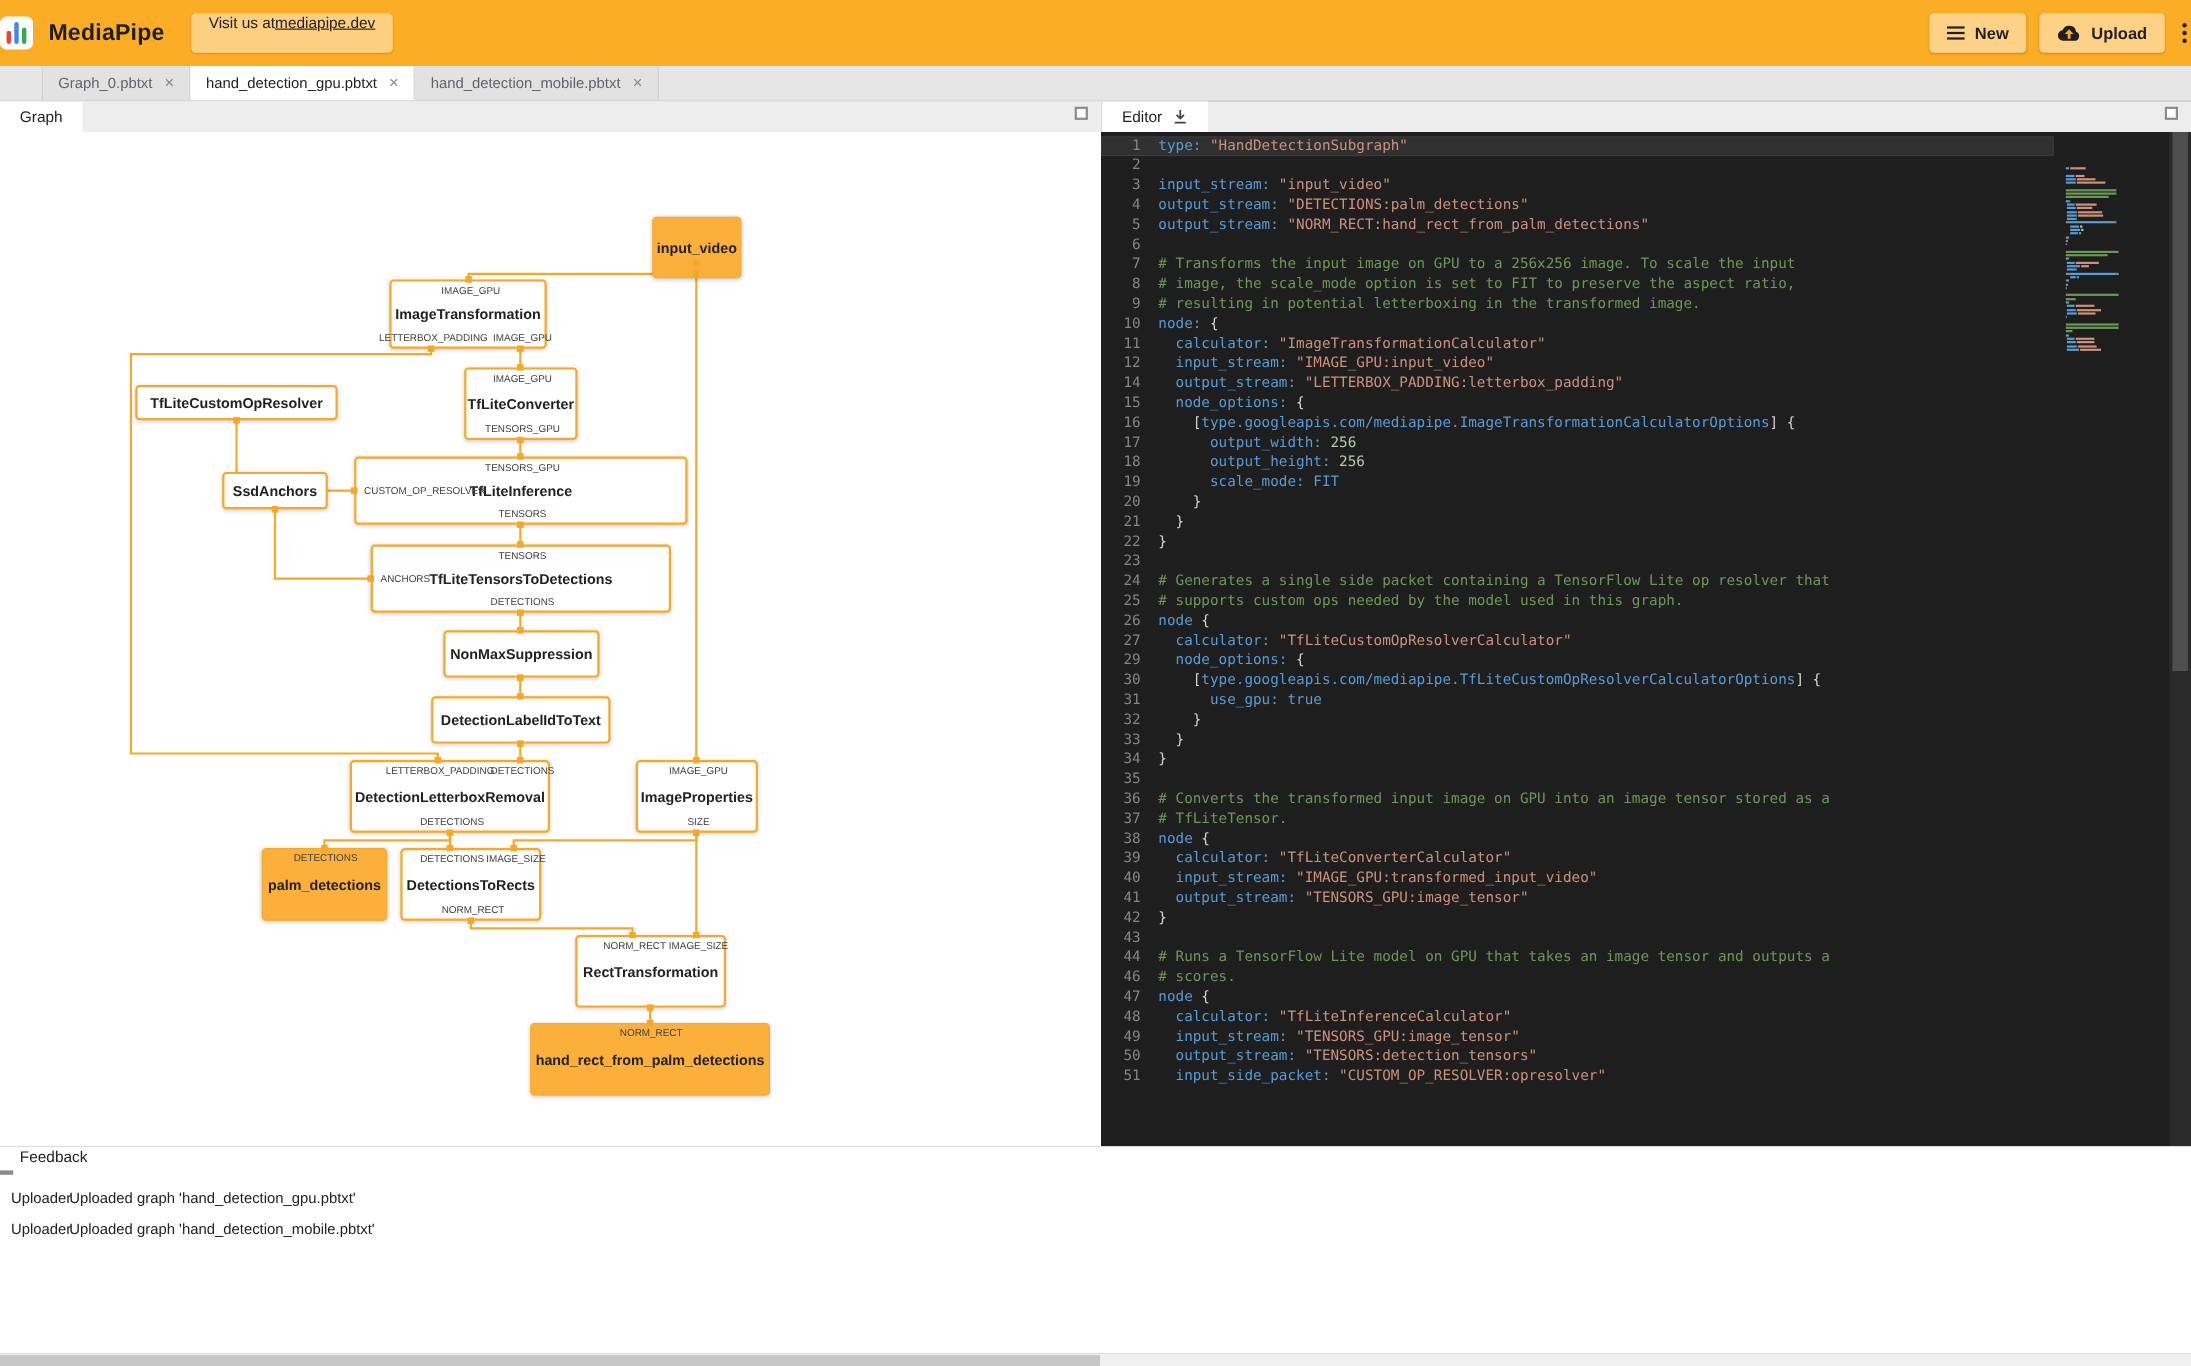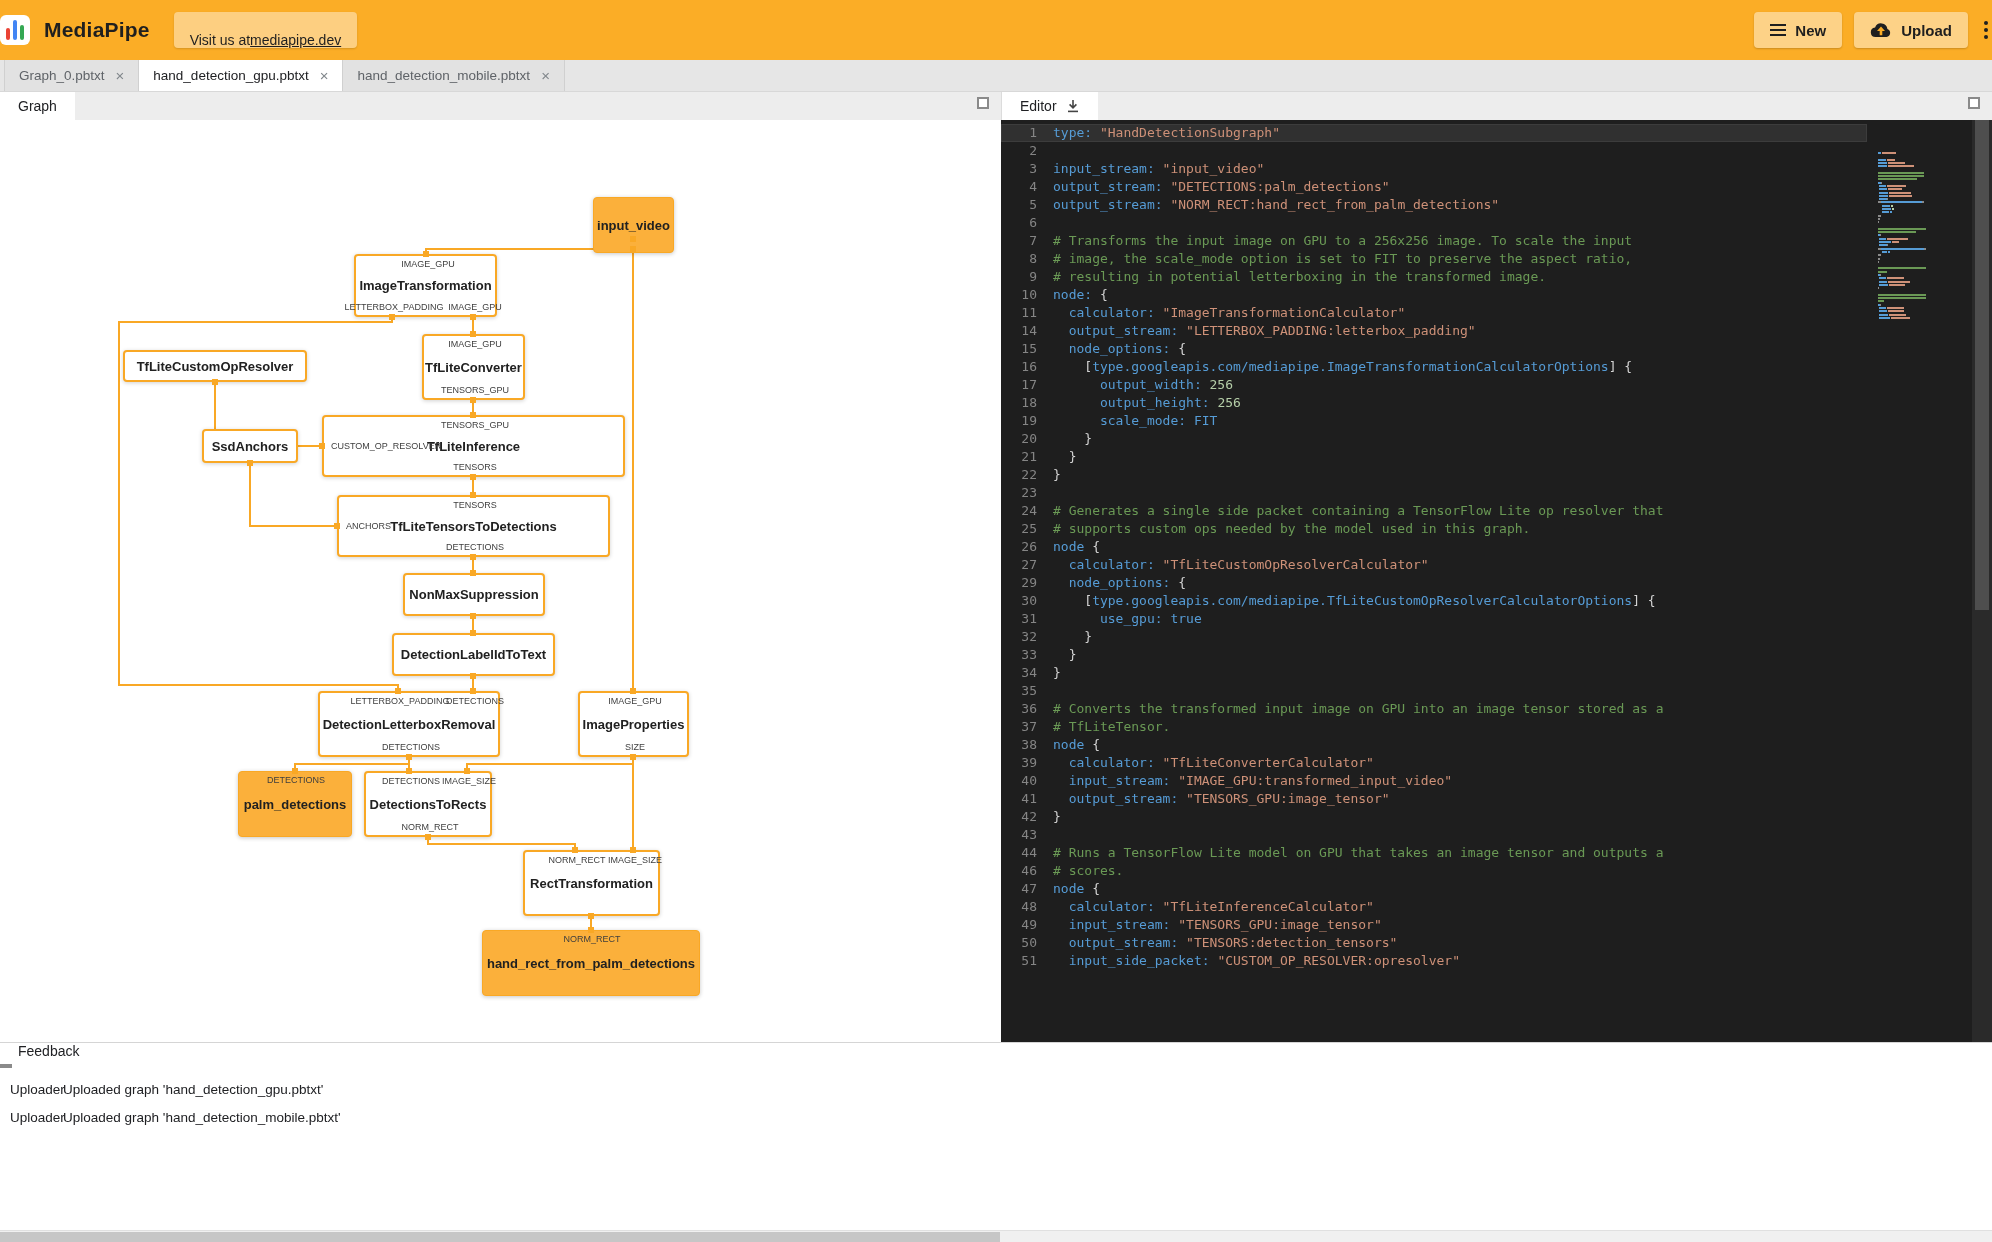--- a/index.html
+++ b/index.html
@@ -7,36 +7,36 @@
 
   
   .topbar { position:absolute; left:0; top:0; width:1992px; height:60px; background:var(--amber,#FBAD26);
             display:flex; align-items:center; padding:0 0; gap:14px; z-index:20; }
   .logo-tile { width:30px; height:30px; background:#fff; border-radius:6px; display:flex; align-items:flex-end; justify-content:center; gap:3px; padding:5px 5px; }
   .logo-tile .bar { width:4px; border-radius:2px; display:block; }
   .bar.b1 { height:12px; background:#EA4335; }
   .bar.b2 { height:20px; background:#4285F4; }
   .bar.b3 { height:15px; background:#34A853; }
   .app-title { font-size:21px; font-weight:700; color:#1F1F1F; letter-spacing:.2px; }
-  .visit-chip { margin-left:10px; background:rgba(255,255,255,.42); border-radius:4px; height:36px; display:flex; align-items:flex-end;
+  .visit-chip { margin-left:10px; background:rgba(255,255,255,.42); border-radius:4px; height:36px; display:flex; align-items:flex-start;
                 padding:0 16px; font-size:14px; color:#1F1F1F; box-shadow:0 1px 2px rgba(0,0,0,.15); cursor:pointer; }
   .visit-chip a { color:#1F1F1F; text-decoration:underline; }
   .topbar-actions { margin-left:auto; display:flex; align-items:center; gap:12px; }
   .amber-btn { display:flex; align-items:center; gap:9px; background:rgba(255,255,255,.45); border:none; border-radius:4px;
                height:36px; padding:0 16px; font-family:inherit; font-size:15px; font-weight:600; color:#1F1F1F;
                box-shadow:0 1px 2px rgba(0,0,0,.2); cursor:pointer; }
   .hamburger { width:16px; height:2px; background:#1F1F1F; position:relative; display:inline-block; }
   .hamburger::before,.hamburger::after { content:''; position:absolute; left:0; width:16px; height:2px; background:#1F1F1F; }
   .hamburger::before { top:-5px; } .hamburger::after { top:5px; }
   .kebab { display:flex; flex-direction:column; gap:3px; padding:6px 4px; cursor:pointer; }
   .kebab i { width:4px; height:4px; border-radius:50%; background:#1F1F1F; display:block; }
 
   
   .tabbar { position:absolute; top:60px; left:0; width:1992px; height:32px; background:#E6E6E6; display:flex; align-items:stretch;
-            border-bottom:1px solid #D8D8D8; z-index:15; }
+            border-bottom:1px solid #D8D8D8; z-index:15;padding-left:34px; }
   .file-tab { display:flex; align-items:center; gap:11px; padding:0 14px; font-size:13.5px; color:#5F6368;
               border-right:1px solid #D0D0D0; cursor:pointer; background:#E2E2E2; }
   .file-tab:first-child { border-left:1px solid #D0D0D0; margin-left:4px; }
   .file-tab.active { background:#FFFFFF; color:#202124; }
   .tab-close { font-size:15px; color:#80868B; line-height:1; }
 
   
   .panel-header { position:absolute; left:0; top:0; width:100%; height:28px; background:#EDEDED; display:flex;
                   align-items:stretch; justify-content:space-between; }
   .panel-tab { background:#FFF; display:flex; align-items:center; gap:9px; padding:0 18px; font-size:14px; color:#202124; cursor:pointer; }
@@ -286,20 +286,21 @@
         <div class="code-line"><span class="ln">2</span><span class="lc"></span></div>
         <div class="code-line"><span class="ln">3</span><span class="lc"><span class="tok-k">input_stream:</span><span class="tok-p"> </span><span class="tok-s">"input_video"</span></span></div>
         <div class="code-line"><span class="ln">4</span><span class="lc"><span class="tok-k">output_stream:</span><span class="tok-p"> </span><span class="tok-s">"DETECTIONS:palm_detections"</span></span></div>
         <div class="code-line"><span class="ln">5</span><span class="lc"><span class="tok-k">output_stream:</span><span class="tok-p"> </span><span class="tok-s">"NORM_RECT:hand_rect_from_palm_detections"</span></span></div>
         <div class="code-line"><span class="ln">6</span><span class="lc"></span></div>
         <div class="code-line"><span class="ln">7</span><span class="lc"><span class="tok-c"># Transforms the input image on GPU to a 256x256 image. To scale the input</span></span></div>
         <div class="code-line"><span class="ln">8</span><span class="lc"><span class="tok-c"># image, the scale_mode option is set to FIT to preserve the aspect ratio,</span></span></div>
         <div class="code-line"><span class="ln">9</span><span class="lc"><span class="tok-c"># resulting in potential letterboxing in the transformed image.</span></span></div>
         <div class="code-line"><span class="ln">10</span><span class="lc"><span class="tok-k">node:</span><span class="tok-p"> {</span></span></div>
         <div class="code-line"><span class="ln">11</span><span class="lc"><span class="tok-p">  </span><span class="tok-k">calculator:</span><span class="tok-p"> </span><span class="tok-s">"ImageTransformationCalculator"</span></span></div>
+        <div class="code-line"><span class="ln">12</span><span class="lc"><span class="tok-p">  </span><span class="tok-k">input_stream:</span><span class="tok-p"> </span><span class="tok-s">"IMAGE_GPU:input_video"</span></span></div>
         <div class="code-line"><span class="ln">14</span><span class="lc"><span class="tok-p">  </span><span class="tok-k">output_stream:</span><span class="tok-p"> </span><span class="tok-s">"LETTERBOX_PADDING:letterbox_padding"</span></span></div>
         <div class="code-line"><span class="ln">15</span><span class="lc"><span class="tok-p">  </span><span class="tok-k">node_options:</span><span class="tok-p"> {</span></span></div>
         <div class="code-line"><span class="ln">16</span><span class="lc"><span class="tok-p">    [</span><span class="tok-k">type.googleapis.com/mediapipe.ImageTransformationCalculatorOptions</span><span class="tok-p">] {</span></span></div>
         <div class="code-line"><span class="ln">17</span><span class="lc"><span class="tok-p">      </span><span class="tok-k">output_width:</span><span class="tok-p"> </span><span class="tok-n">256</span></span></div>
         <div class="code-line"><span class="ln">18</span><span class="lc"><span class="tok-p">      </span><span class="tok-k">output_height:</span><span class="tok-p"> </span><span class="tok-n">256</span></span></div>
         <div class="code-line"><span class="ln">19</span><span class="lc"><span class="tok-p">      </span><span class="tok-k">scale_mode:</span><span class="tok-p"> </span><span class="tok-b">FIT</span></span></div>
         <div class="code-line"><span class="ln">20</span><span class="lc"><span class="tok-p">    }</span></span></div>
         <div class="code-line"><span class="ln">21</span><span class="lc"><span class="tok-p">  }</span></span></div>
         <div class="code-line"><span class="ln">22</span><span class="lc"><span class="tok-p">}</span></span></div>
         <div class="code-line"><span class="ln">23</span><span class="lc"></span></div>

